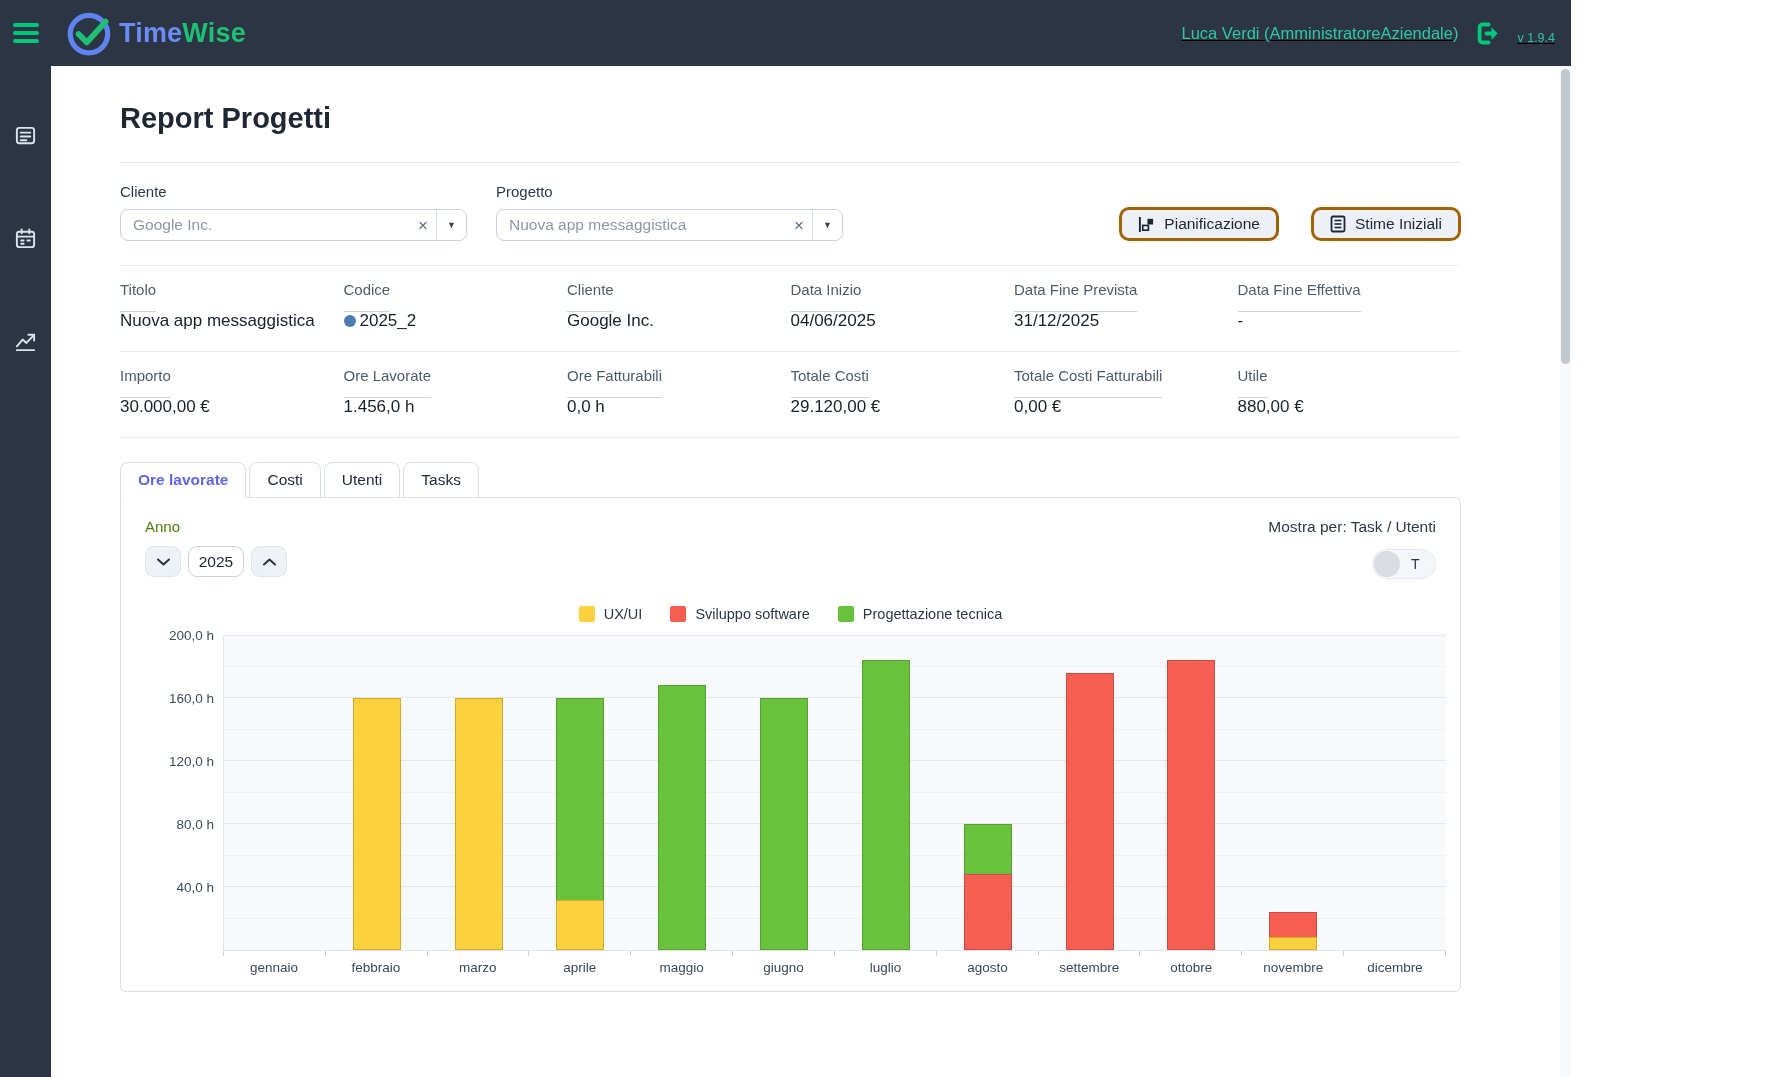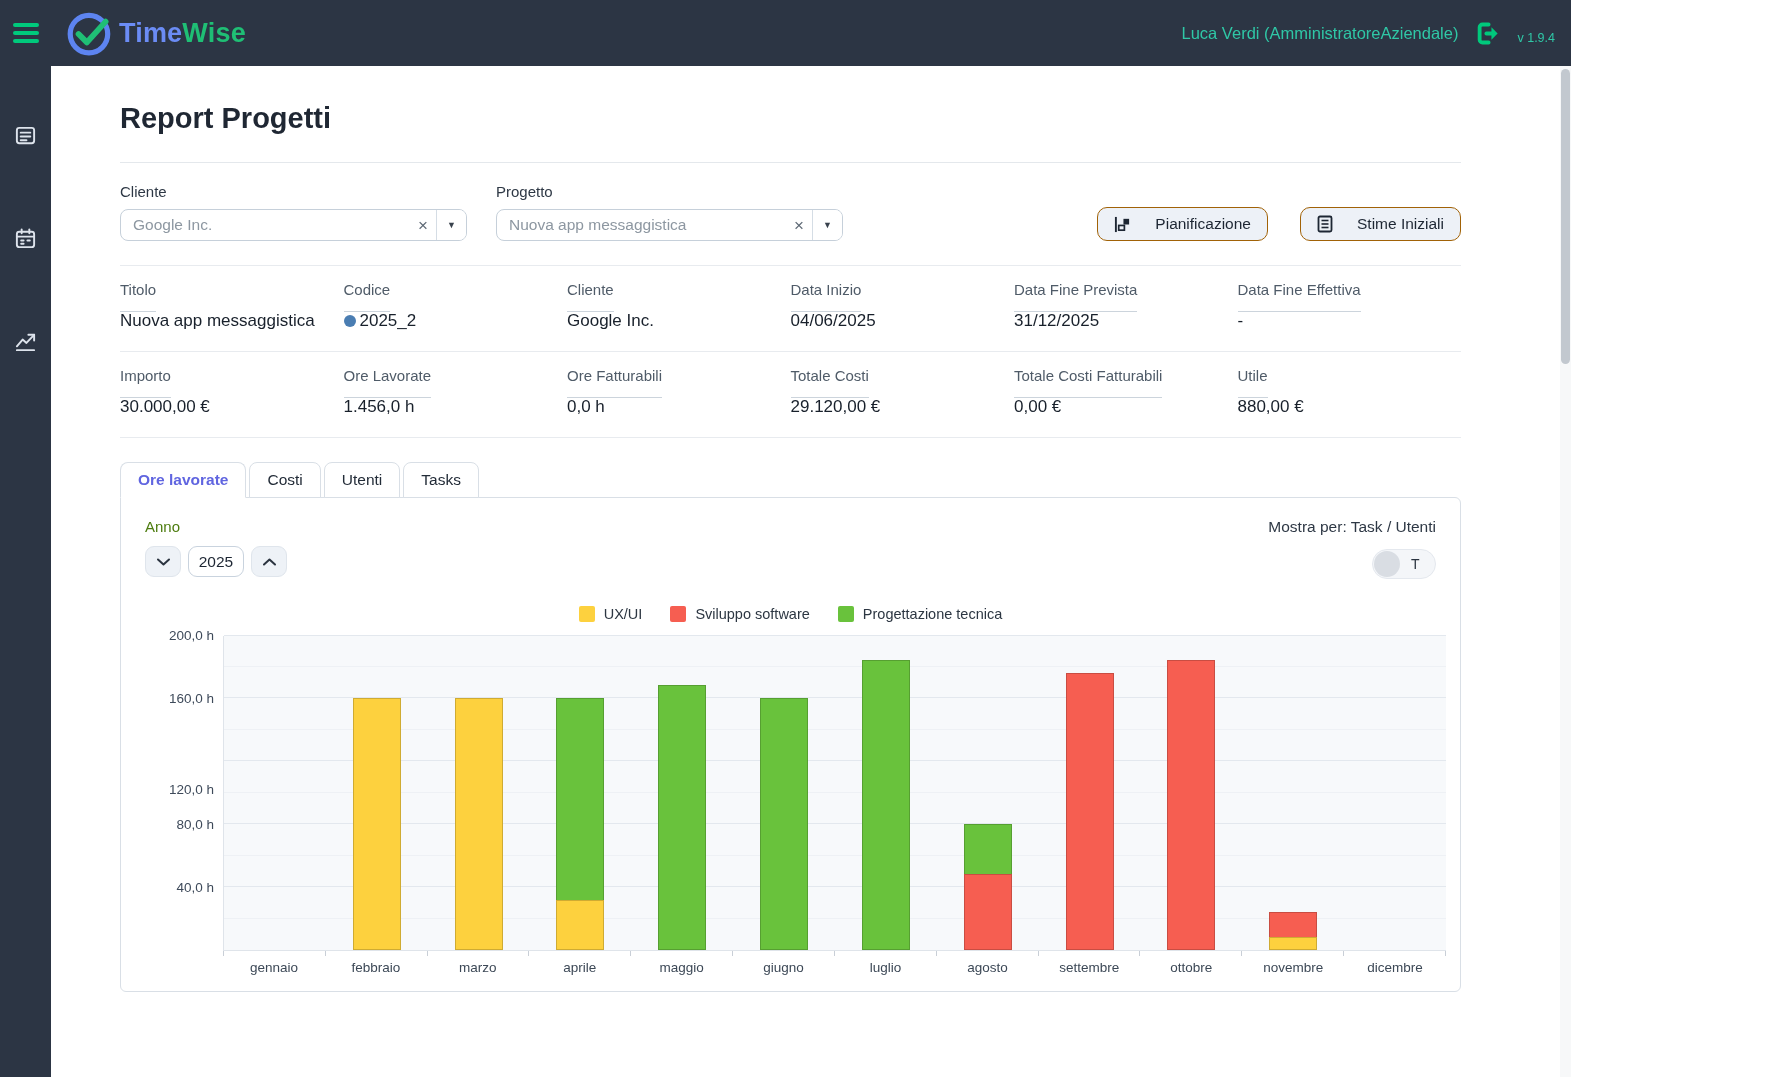--- a/index.html
+++ b/index.html
@@ -8,21 +8,21 @@
   .app { position:relative; width:1571px; height:1077px; }
 
   
   .navbar { position:absolute; top:0; left:0; right:0; height:66px; background:#2c3544;
             display:flex; align-items:center; z-index:6; }
   .hamburger { width:51px; display:flex; justify-content:center; align-items:center; cursor:pointer; background:none; border:none; }
   .brand { display:flex; align-items:center; gap:4px; margin-left:14px; }
   .brand-text { font-size:27px; font-weight:bold; letter-spacing:.2px; }
   .brand-time { color:#6b8cf5; }
   .brand-wise { color:#1fbf75; }
-  .nav-right { margin-left:auto; display:flex; align-items:center; gap:16px; padding-right:16px; }
+  .nav-right { margin-left:auto; display:flex; align-items:center; gap:16px; padding-right:16px;text-decoration:underline; }
   .nav-user { color:#2fc7a6; font-size:16.5px; text-decoration:none; }
   .logout-btn { background:none; border:none; cursor:pointer; display:flex; align-items:center; }
   .nav-version { color:#2fc7a6; font-size:12.5px; margin-top:10px; }
 
   
   .sidebar { position:absolute; top:66px; left:0; bottom:0; width:51px; background:#2c3544;
              display:flex; flex-direction:column; align-items:center; padding-top:58px; gap:80px; z-index:5; }
   .side-btn { background:none; border:none; cursor:pointer; display:flex; }
 
   
@@ -34,22 +34,22 @@
   
   .filter-row { display:flex; align-items:flex-end; margin-top:20px; }
   .field { width:347px; margin-right:29px; }
   .field-label { font-size:15px; color:#2e3845; margin-bottom:9px; }
   .combo { display:flex; align-items:center; height:32px; border:1px solid #c6d0da; border-radius:8px; background:#fff; overflow:hidden; }
   .combo input { flex:1; border:none; outline:none; font-size:15.5px; color:#8d97a1; padding:0 12px; background:transparent; }
   .combo-clear { border:none; background:none; color:#5f6a76; font-size:17px; line-height:1; padding:0 8px; cursor:pointer; }
   .combo-caret { border:none; border-left:1px solid #d5dde5; background:#fff; width:30px; align-self:stretch;
                  color:#39424d; font-size:9px; cursor:pointer; }
   .toolbar { margin-left:auto; display:flex; gap:32px; }
-  .btn { height:34px; padding:0 16px; background:#edf1f7; border:1px solid #a16207; border-radius:10px;
-         display:flex; align-items:center; gap:24px; font-size:15.5px; color:#1d2633; cursor:pointer; }
+  .btn { height:34px; padding:0 16px; background:#edf1f7; border:3px solid #a16207; border-radius:10px;
+         display:flex; align-items:center; gap:9px; font-size:15.5px; color:#1d2633; cursor:pointer; }
 
   
   .details { margin-top:24px; }
   .details-row { display:grid; grid-template-columns:repeat(6,1fr); border-top:1px solid #e8ebef; padding:15px 0 20px; }
   .details-row:last-child { border-bottom:1px solid #e8ebef; }
   .cell-label span { font-size:15px; color:#4f5b68; border-bottom:1px solid #ccd4dc; padding-bottom:13px; }
   .cell-value { margin-top:12px; font-size:17px; color:#18202b; display:flex; align-items:center; }
   .code-dot { width:12px; height:12px; border-radius:50%; background:#4a7db2; display:inline-block; margin-right:4px; }
 
   
@@ -333,21 +333,21 @@
             <div class="legend-item">
               <span class="legend-swatch" style="background: rgb(105, 194, 60);"></span>
               <span class="legend-label">Progettazione tecnica</span>
             </div>
           </div>
 
         <div class="chart">
           <div class="yaxis">
               <div class="ytick" style="top: 244px;">40,0 h</div>
               <div class="ytick" style="top: 181px;">80,0 h</div>
-              <div class="ytick" style="top: 118px; margin-top: 28px;">120,0 h</div>
+              <div class="ytick" style="top: 118px;">120,0 h</div>
               <div class="ytick" style="top: 55px;">160,0 h</div>
               <div class="ytick" style="top: -8px;">200,0 h</div>
             </div>
           <div class="plot">
               <div class="gridline major" style="bottom: 314px;"></div>
               <div class="gridline minor" style="bottom: 283.5px;"></div>
               <div class="gridline major" style="bottom: 252px;"></div>
               <div class="gridline minor" style="bottom: 220.5px;"></div>
               <div class="gridline major" style="bottom: 189px;"></div>
               <div class="gridline minor" style="bottom: 157.5px;"></div>

